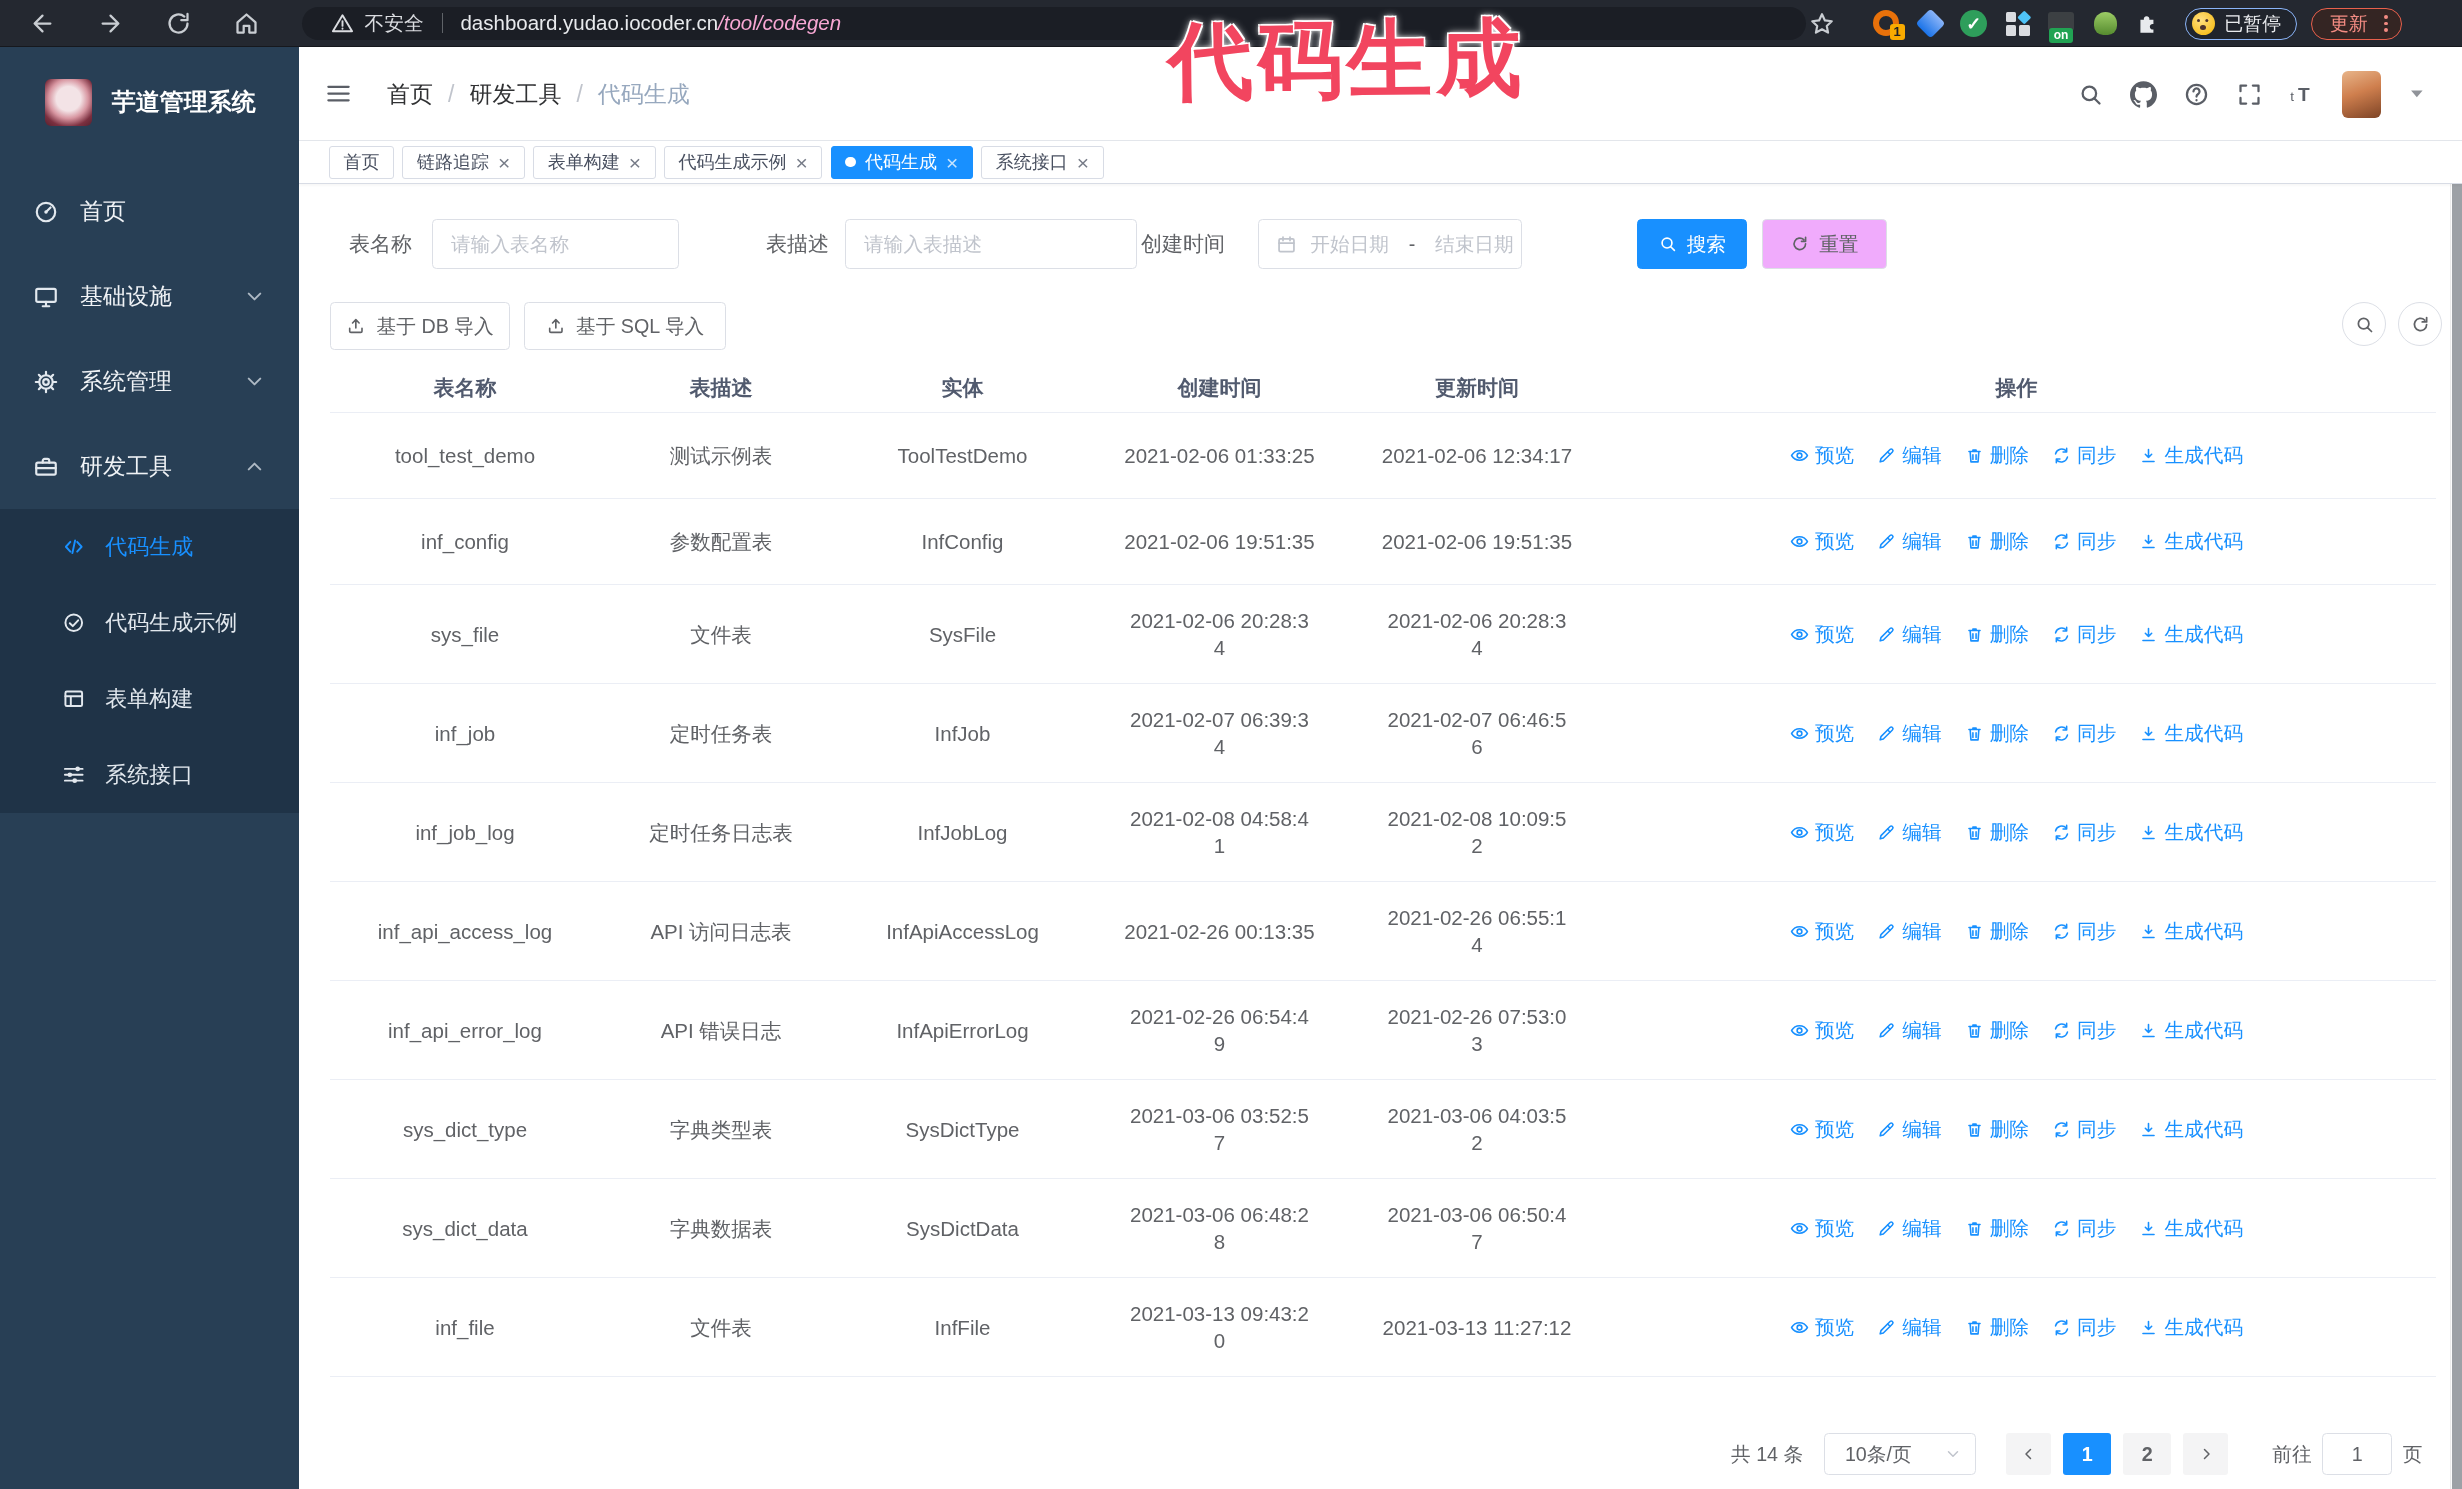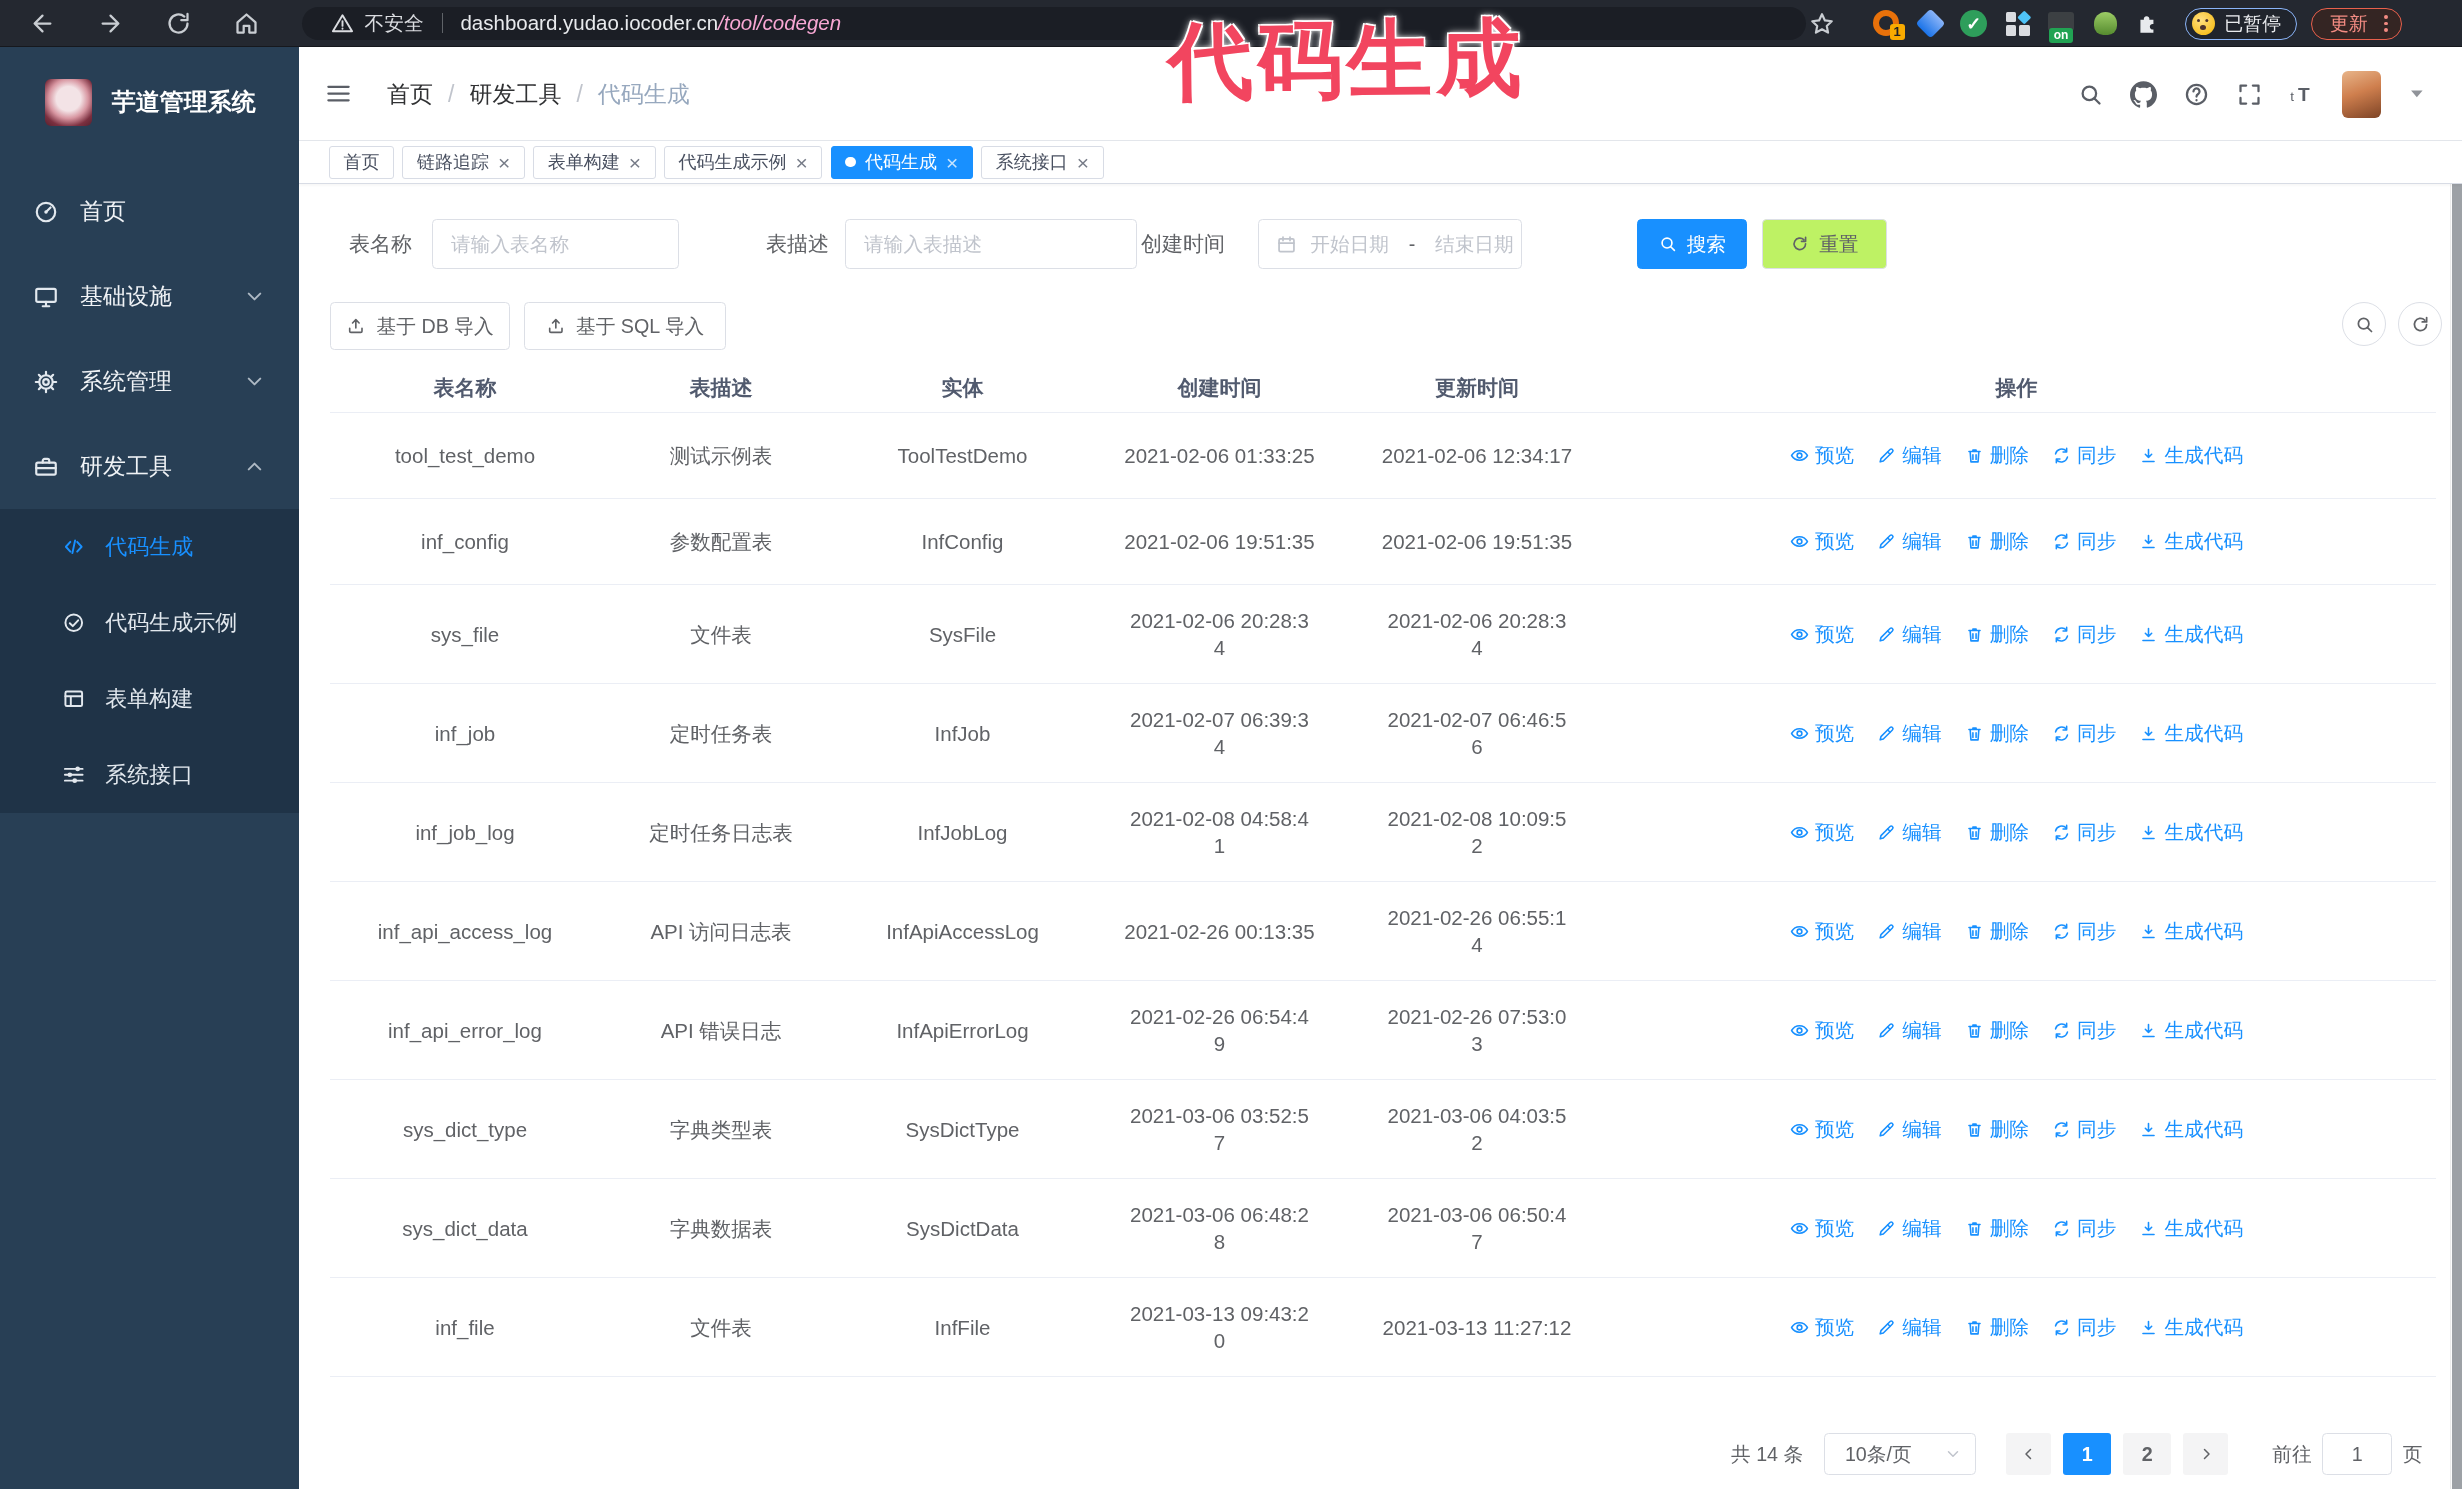--- a/index.html
+++ b/index.html
@@ -83,21 +83,21 @@
   .tag.active .dot { display:block; }
   .tag .close { font-size:21px; line-height:1; opacity:.75; }
 
   
   .filter-bar { position:absolute; left:330px; top:219px; height:50px; width:2106px; }
   .fl { position:absolute; top:0; height:50px; display:flex; align-items:center; font-size:21px; color:#606266; font-weight:500; }
   .inp { position:absolute; top:0; height:50px; border:0.8px solid #dcdfe6; border-radius:4.5px; background:#fff; font-size:19.7px; color:#606266; padding:0 18px; font-family:inherit; }
   .inp::placeholder { color:#c0c4cc; }
   .date-range { position:absolute; top:0; height:50px; border:0.8px solid #dcdfe6; border-radius:4.5px; background:#fff; display:flex; align-items:center; color:#c0c4cc; font-size:19.7px; }
   .date-range .cal { width:21px; height:21px; color:#c0c4cc; margin:0 13.6px 0 16.7px; }
-  .btn { position:absolute; top:0; height:50px; border-radius:4.5px; font-size:19.7px; display:flex; align-items:center; justify-content:center; gap:9px; cursor:pointer; border:0.8px solid #dcdfe6; background:#bef264; color:#606266; font-family:inherit; }
+  .btn { position:absolute; top:0; height:50px; border-radius:4.5px; font-size:19.7px; display:flex; align-items:center; justify-content:center; gap:9px; cursor:pointer; border:0.8px solid #dcdfe6; background:#f0abfc; color:#606266; font-family:inherit; }
   .btn.primary { background:#1890ff; border-color:#1890ff; color:#fff; }
   .btn .bi { width:19.7px; height:19.7px; }
 
   
   .import-bar { position:absolute; left:330px; top:302px; height:48px; width:2106px; }
   .imp-btn { position:absolute; top:0; height:48px; border:0.8px solid #dcdfe6; border-radius:4.5px; background:#fff; color:#606266; font-size:19.7px; display:flex; align-items:center; justify-content:center; gap:10.6px; cursor:pointer; }
   .circle-btn { position:absolute; top:0; width:44px; height:44px; border-radius:50%; border:0.8px solid #dcdfe6; background:#fff; color:#606266; display:flex; align-items:center; justify-content:center; cursor:pointer; }
   .circle-btn svg { width:21px; height:21px; }
 
   

